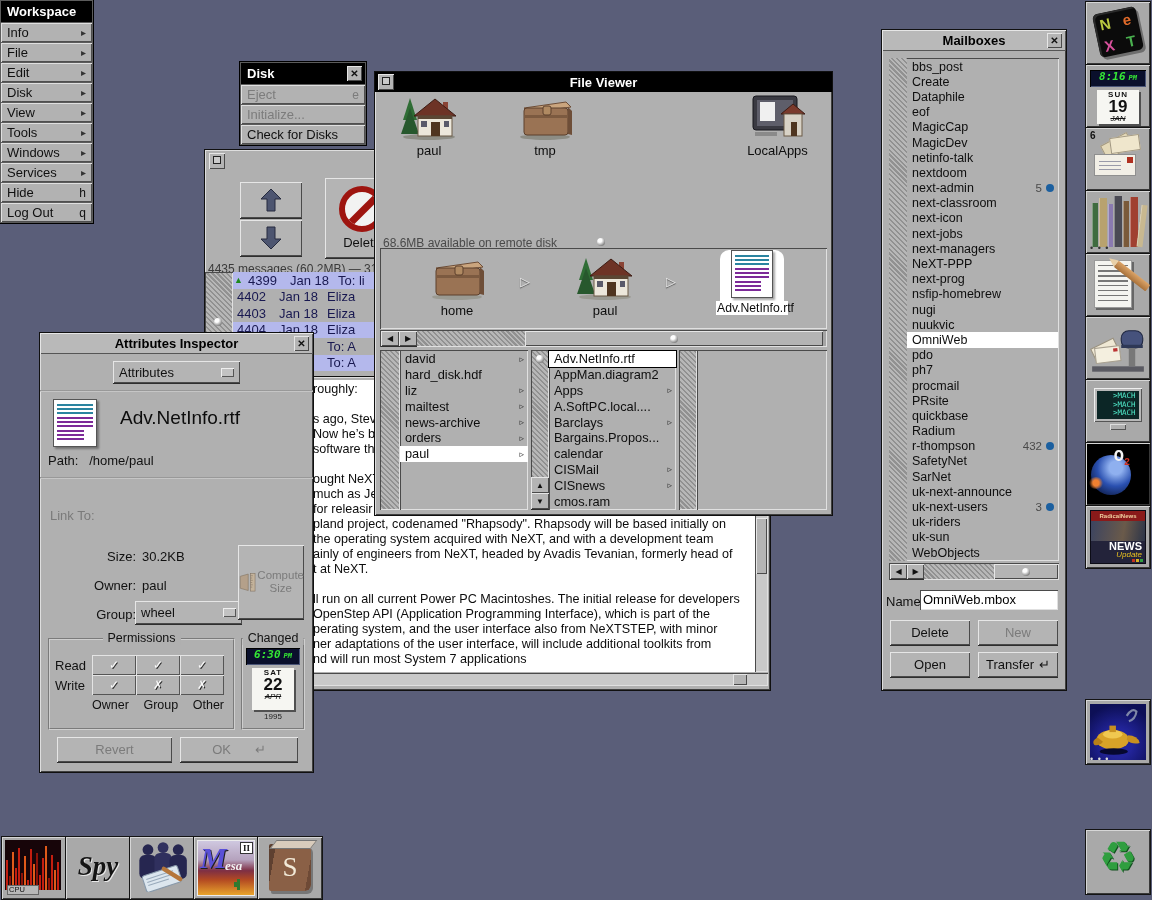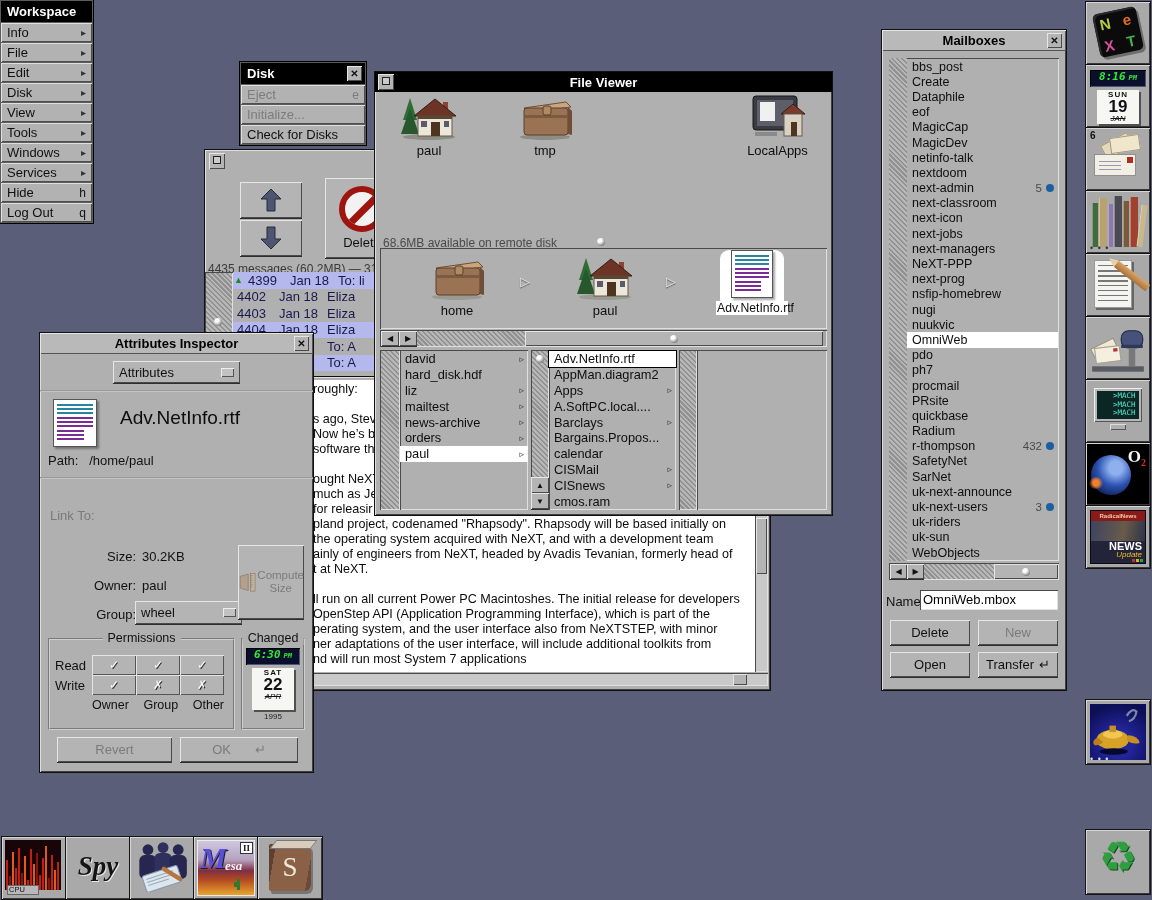--- a/index.html
+++ b/index.html
@@ -77,21 +77,21 @@
   .spine{display:inline-block;margin-right:1px;box-shadow:inset 1px 0 0 rgba(255,255,255,.35)}
   .page{position:absolute;left:8px;top:6px;width:38px;height:48px;background:#f4f4f0;border:1px solid #999;box-shadow:2px 2px 0 #666}
   .page .plines{position:absolute;left:3px;top:4px;right:3px;bottom:4px;background:repeating-linear-gradient(to bottom,#777 0 1.5px,transparent 1.5px 5px)}
   .pencil{position:absolute;left:26px;top:18px;width:40px;height:8px;background:linear-gradient(#dca468,#a8713a);transform:rotate(38deg);border-radius:1px}
   .pencil::after{content:'';position:absolute;left:-9px;top:0;border-top:4px solid transparent;border-bottom:4px solid transparent;border-right:9px solid #e8d0a8}
   .screen{position:absolute;left:8px;top:8px;width:48px;height:34px;background:#b8b8b8;box-shadow:inset 1px 1px 0 #eee,inset -1px -1px 0 #555;padding:3px}
   .scr-in{width:100%;height:100%;background:#0c2626;padding:1px 16px}
   .scr-line{font-family:"DejaVu Sans Mono",monospace;font-size:7.5px;line-height:8.5px;color:#4fe8c8;white-space:pre}
   .planet{position:absolute;left:5px;top:12px;width:40px;height:40px;border-radius:50%;background:radial-gradient(circle at 62% 32%,#8fb0ef 0 18%,#2a50b0 50%,#0e1c46 85%)}
   .glow{position:absolute;left:2px;top:34px;width:16px;height:12px;border-radius:50%;background:radial-gradient(circle,#f08030 0 30%,rgba(240,128,48,0) 70%)}
-  .o2{position:absolute;right:4px;top:4px;color:#f4f4f4;font-weight:bold;font-size:17px;font-family:Liberation Serif, serif}
+  .o2{position:absolute;right:20px;top:4px;color:#f4f4f4;font-weight:bold;font-size:17px;font-family:Liberation Mono, monospace}
   .o2 sub{color:#d03020;font-size:10px}
   .newsin{position:absolute;inset:4px;background:#23233a;border:1px solid #0c0c16}
   .nbanner{height:10px;background:#8a1a1a;color:#f0d0a0;font-size:6px;line-height:10px;text-align:center;font-weight:bold}
   .nphoto{height:20px;background:linear-gradient(100deg,#3c4460,#6a5a4a 60%,#2c3448)}
   .nmain{color:#fff;font-weight:bold;font-size:11px;text-align:right;padding-right:3px;line-height:10px}
   .nsub{color:#e8c020;font-style:italic;font-size:8px;text-align:right;padding-right:3px;line-height:8px}
   .nled{position:absolute;bottom:1px;right:2px;display:flex;gap:1px}
   .nled i{width:3px;height:3px}
   .cpu-label{position:absolute;left:5px;bottom:4px;width:32px;height:10px;background:#b8b8b8;font-size:7.5px;line-height:10px;padding-left:2px;color:#111;box-shadow:inset 0 0 0 1px #666}
   .spytxt{position:absolute;left:0;top:14px;width:100%;text-align:center;font-family:"Liberation Serif",serif;font-style:italic;font-weight:bold;font-size:27px;color:#141414;text-shadow:1px 1px 0 #e8e8e8}

